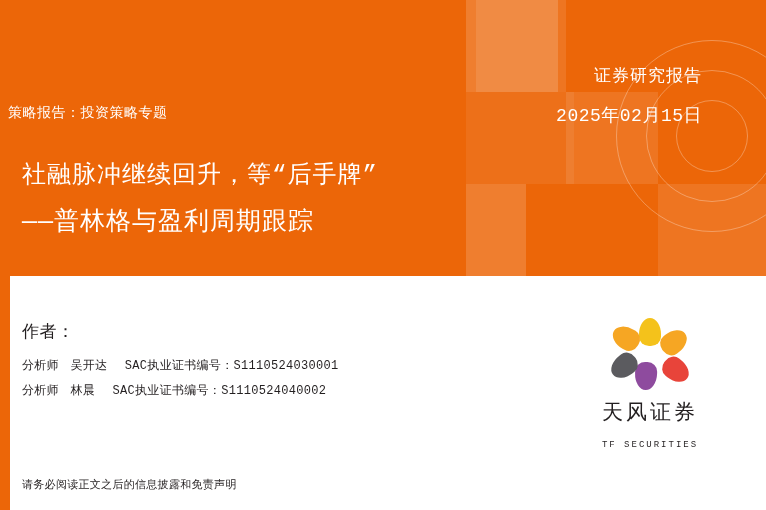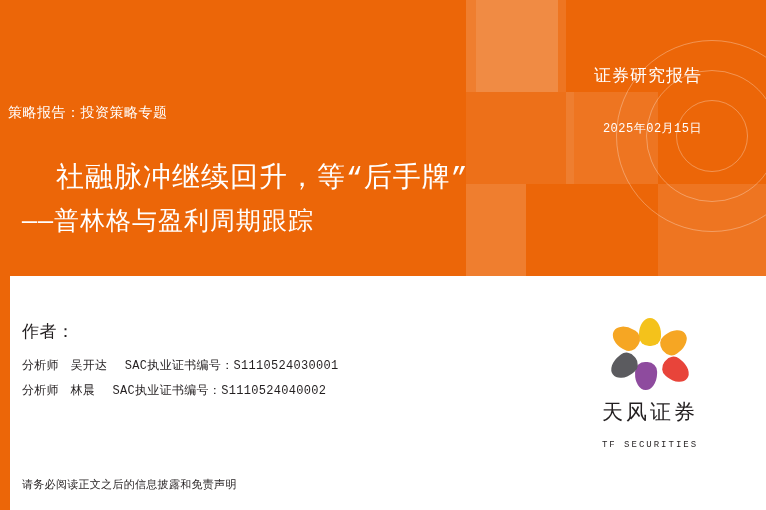--- a/index.html
+++ b/index.html
@@ -57,43 +57,41 @@
     color: #ffffff;
     font-size: 17px;
     letter-spacing: 1px;
     white-space: nowrap;
   }
   .report-date {
     position: absolute;
     right: 64px;
     top: 103px;
     color: #ffffff;
-    font-size: 12px;
+    font-size: 18px;
     letter-spacing: 0.5px;
     white-space: nowrap;
-    margin-top: 17px;
   }
   .category {
     position: absolute;
     left: 8px;
     top: 104px;
     color: #ffffff;
     font-size: 14px;
     letter-spacing: 0.5px;
     white-space: nowrap;
   }
   .title-main {
     position: absolute;
     left: 22px;
     top: 158px;
     color: #ffffff;
-    font-size: 28px;
+    font-size: 24px;
     letter-spacing: 1px;
     white-space: nowrap;
-    margin-left: 34px;
   }
   .title-sub {
     position: absolute;
     left: 22px;
     top: 204px;
     color: #ffffff;
     font-size: 25px;
     letter-spacing: 1px;
     white-space: nowrap;
   }

